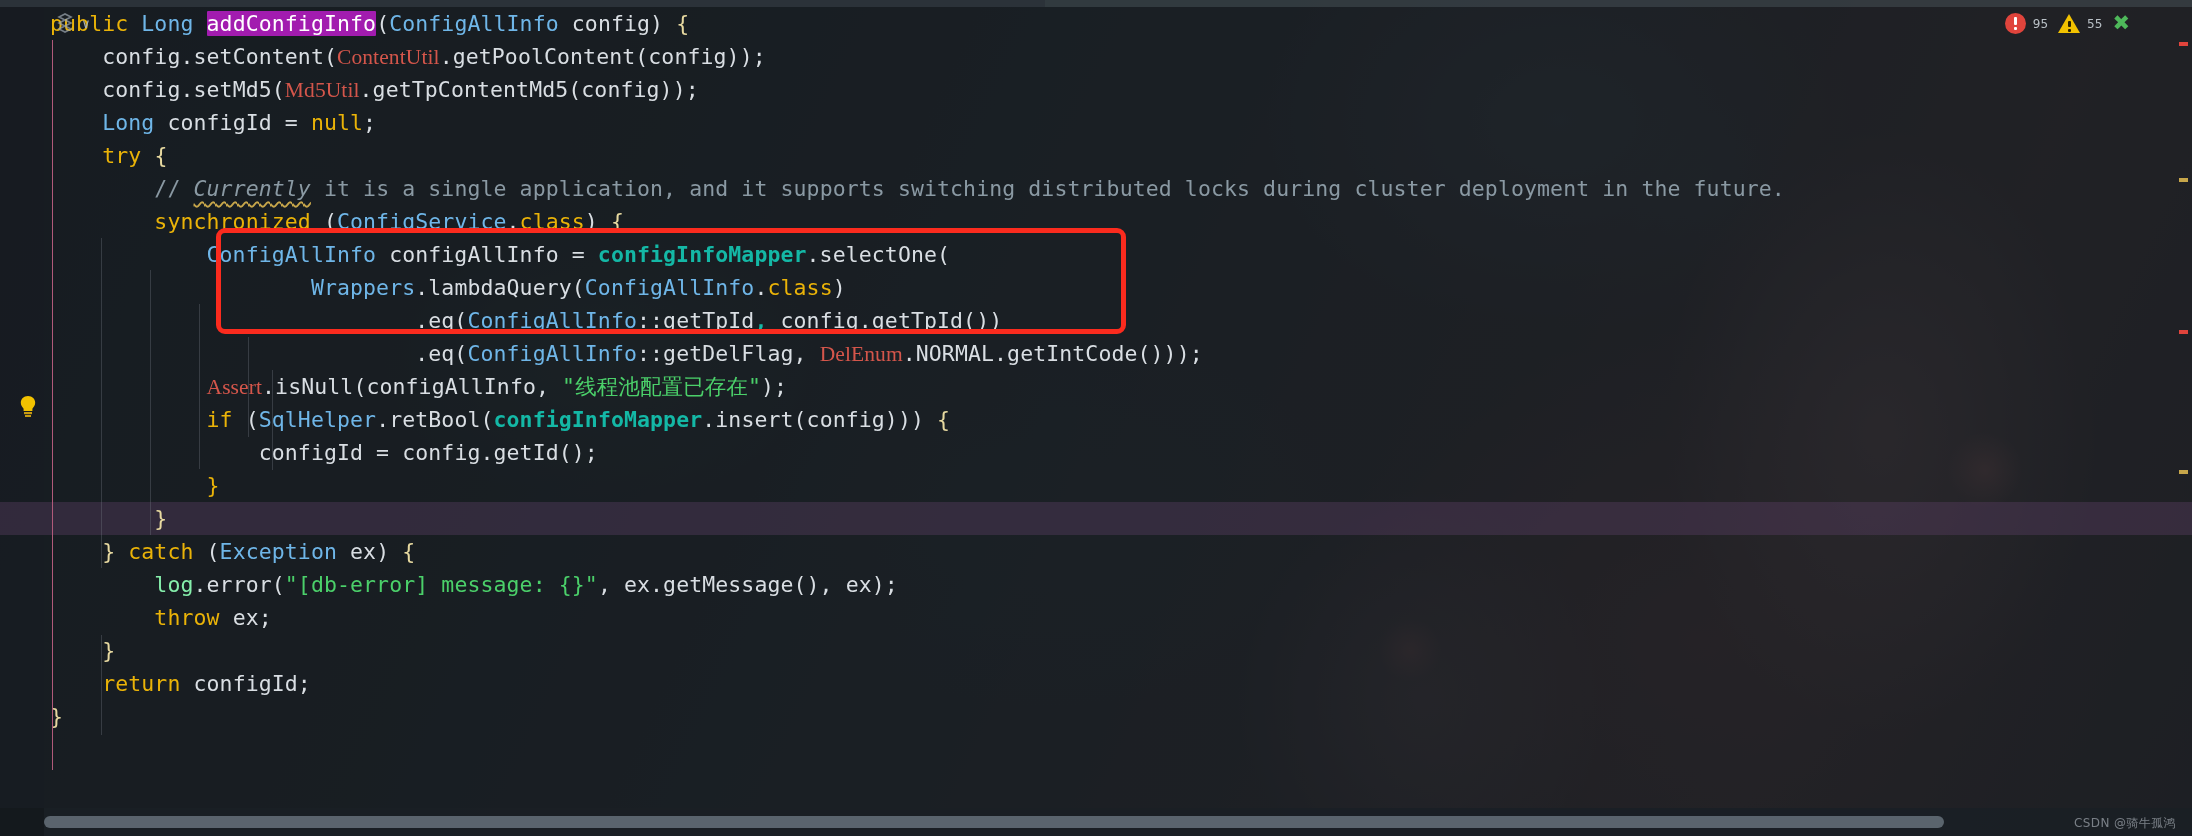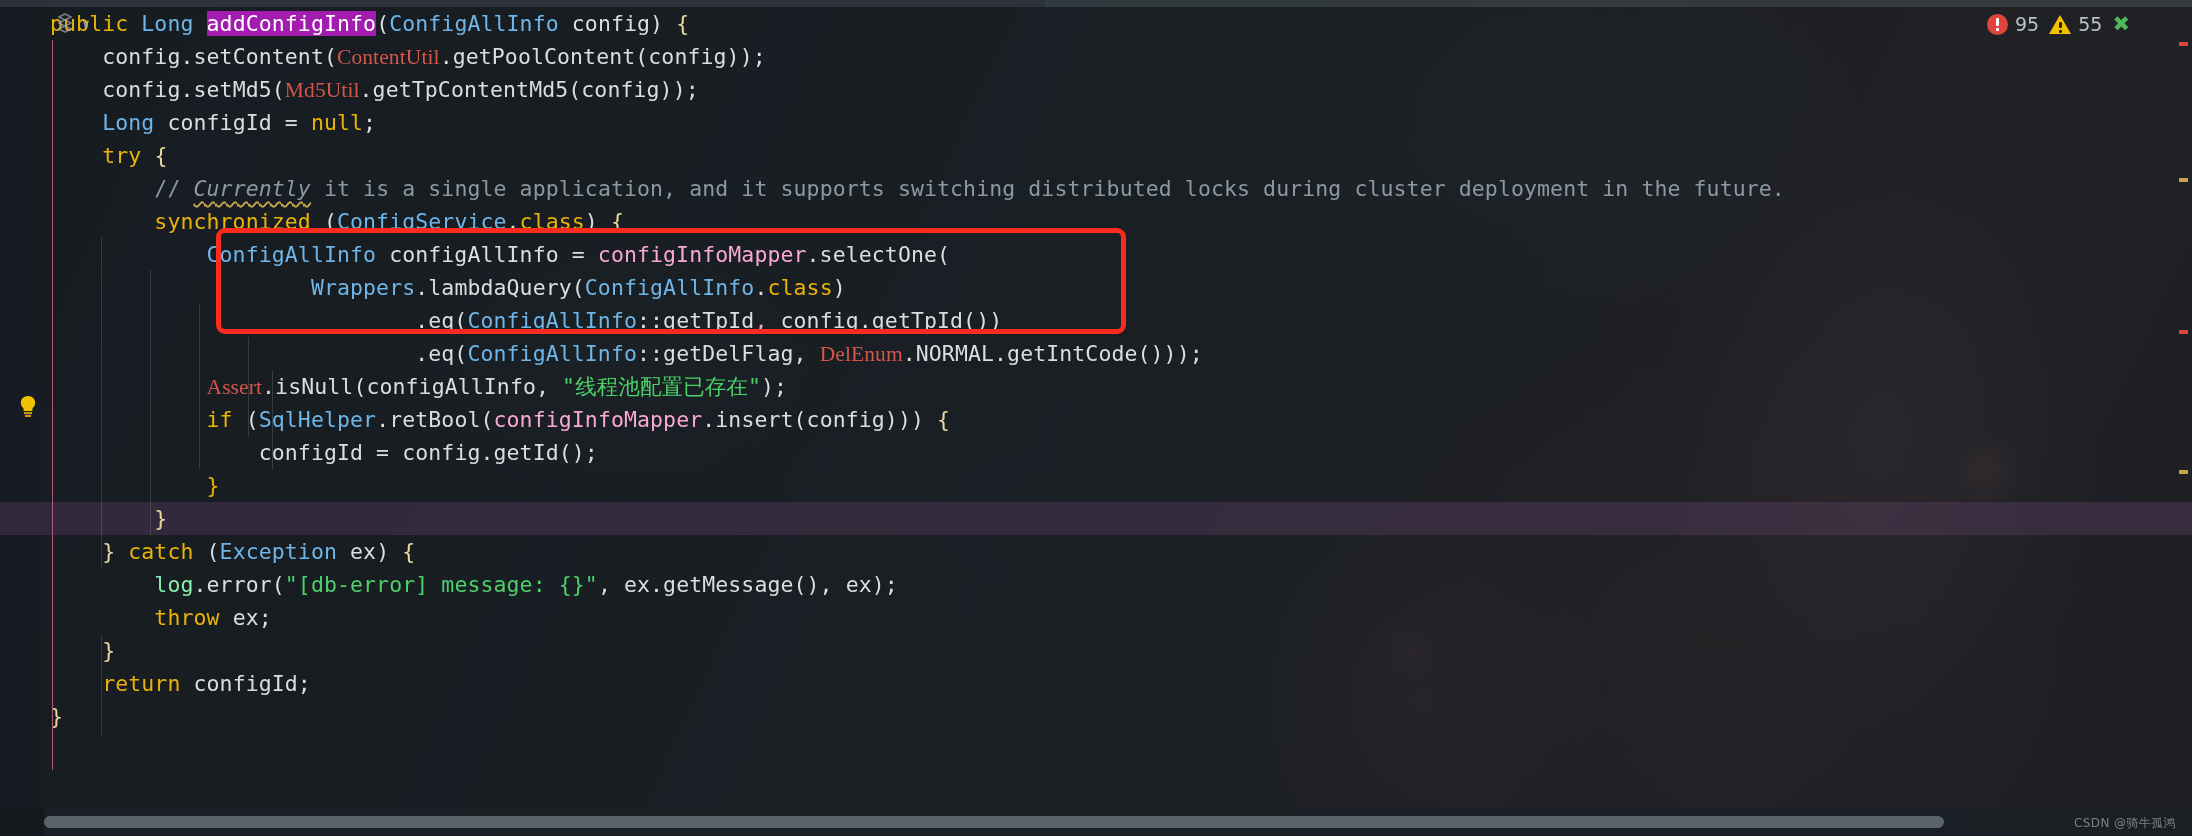--- a/index.html
+++ b/index.html
@@ -88,21 +88,21 @@
 
   
   .inspections {
     position: absolute;
     right: 62px; top: 13px;
     display: flex; align-items: center; gap: 10px;
     z-index: 26;
     font-family: "DejaVu Sans", sans-serif;
   }
   .insp-item { display: flex; align-items: center; gap: 7px; }
-  .insp-count { color: #b9c0c6; font-size: 19px; }
+  .insp-count { color: #b9c0c6; font-size: 12px; }
   .badge-err {
     width: 21px; height: 21px; border-radius: 50%;
     background: #e0443c; position: relative;
   }
   .badge-err::before {
     content: ""; position: absolute; left: 9px; top: 4px;
     width: 3px; height: 8px; background: #fff; border-radius: 1px;
   }
   .badge-err::after {
     content: ""; position: absolute; left: 9px; top: 14px;
@@ -162,21 +162,21 @@
     z-index: 11;
   }
   .guide-active {
     background: #b05a7a;
   }
 
   
   .kw   { color: #eab308; text-align: center; }        
   .typ  { color: #6fb6e8; text-align: right; }        
   .cls  { color: #d4564b; font-family: Liberation Serif, serif; }        
-  .fld  { color: #f9a8d4; }        
+  .fld  { color: #14b8a6; font-weight: bold; }        
   .txt  { color: #d9dee3; }        
   .str  { color: #4bd06a; }        
   .cmt  { color: #8a99a3; }        
   .br   { color: #e7d9a0; }
   .logv { color: #86efac; text-align: center; }
   .hl-method {
     background: #a21caf;
     color: #fff;
     border-radius: 1px;
   }

